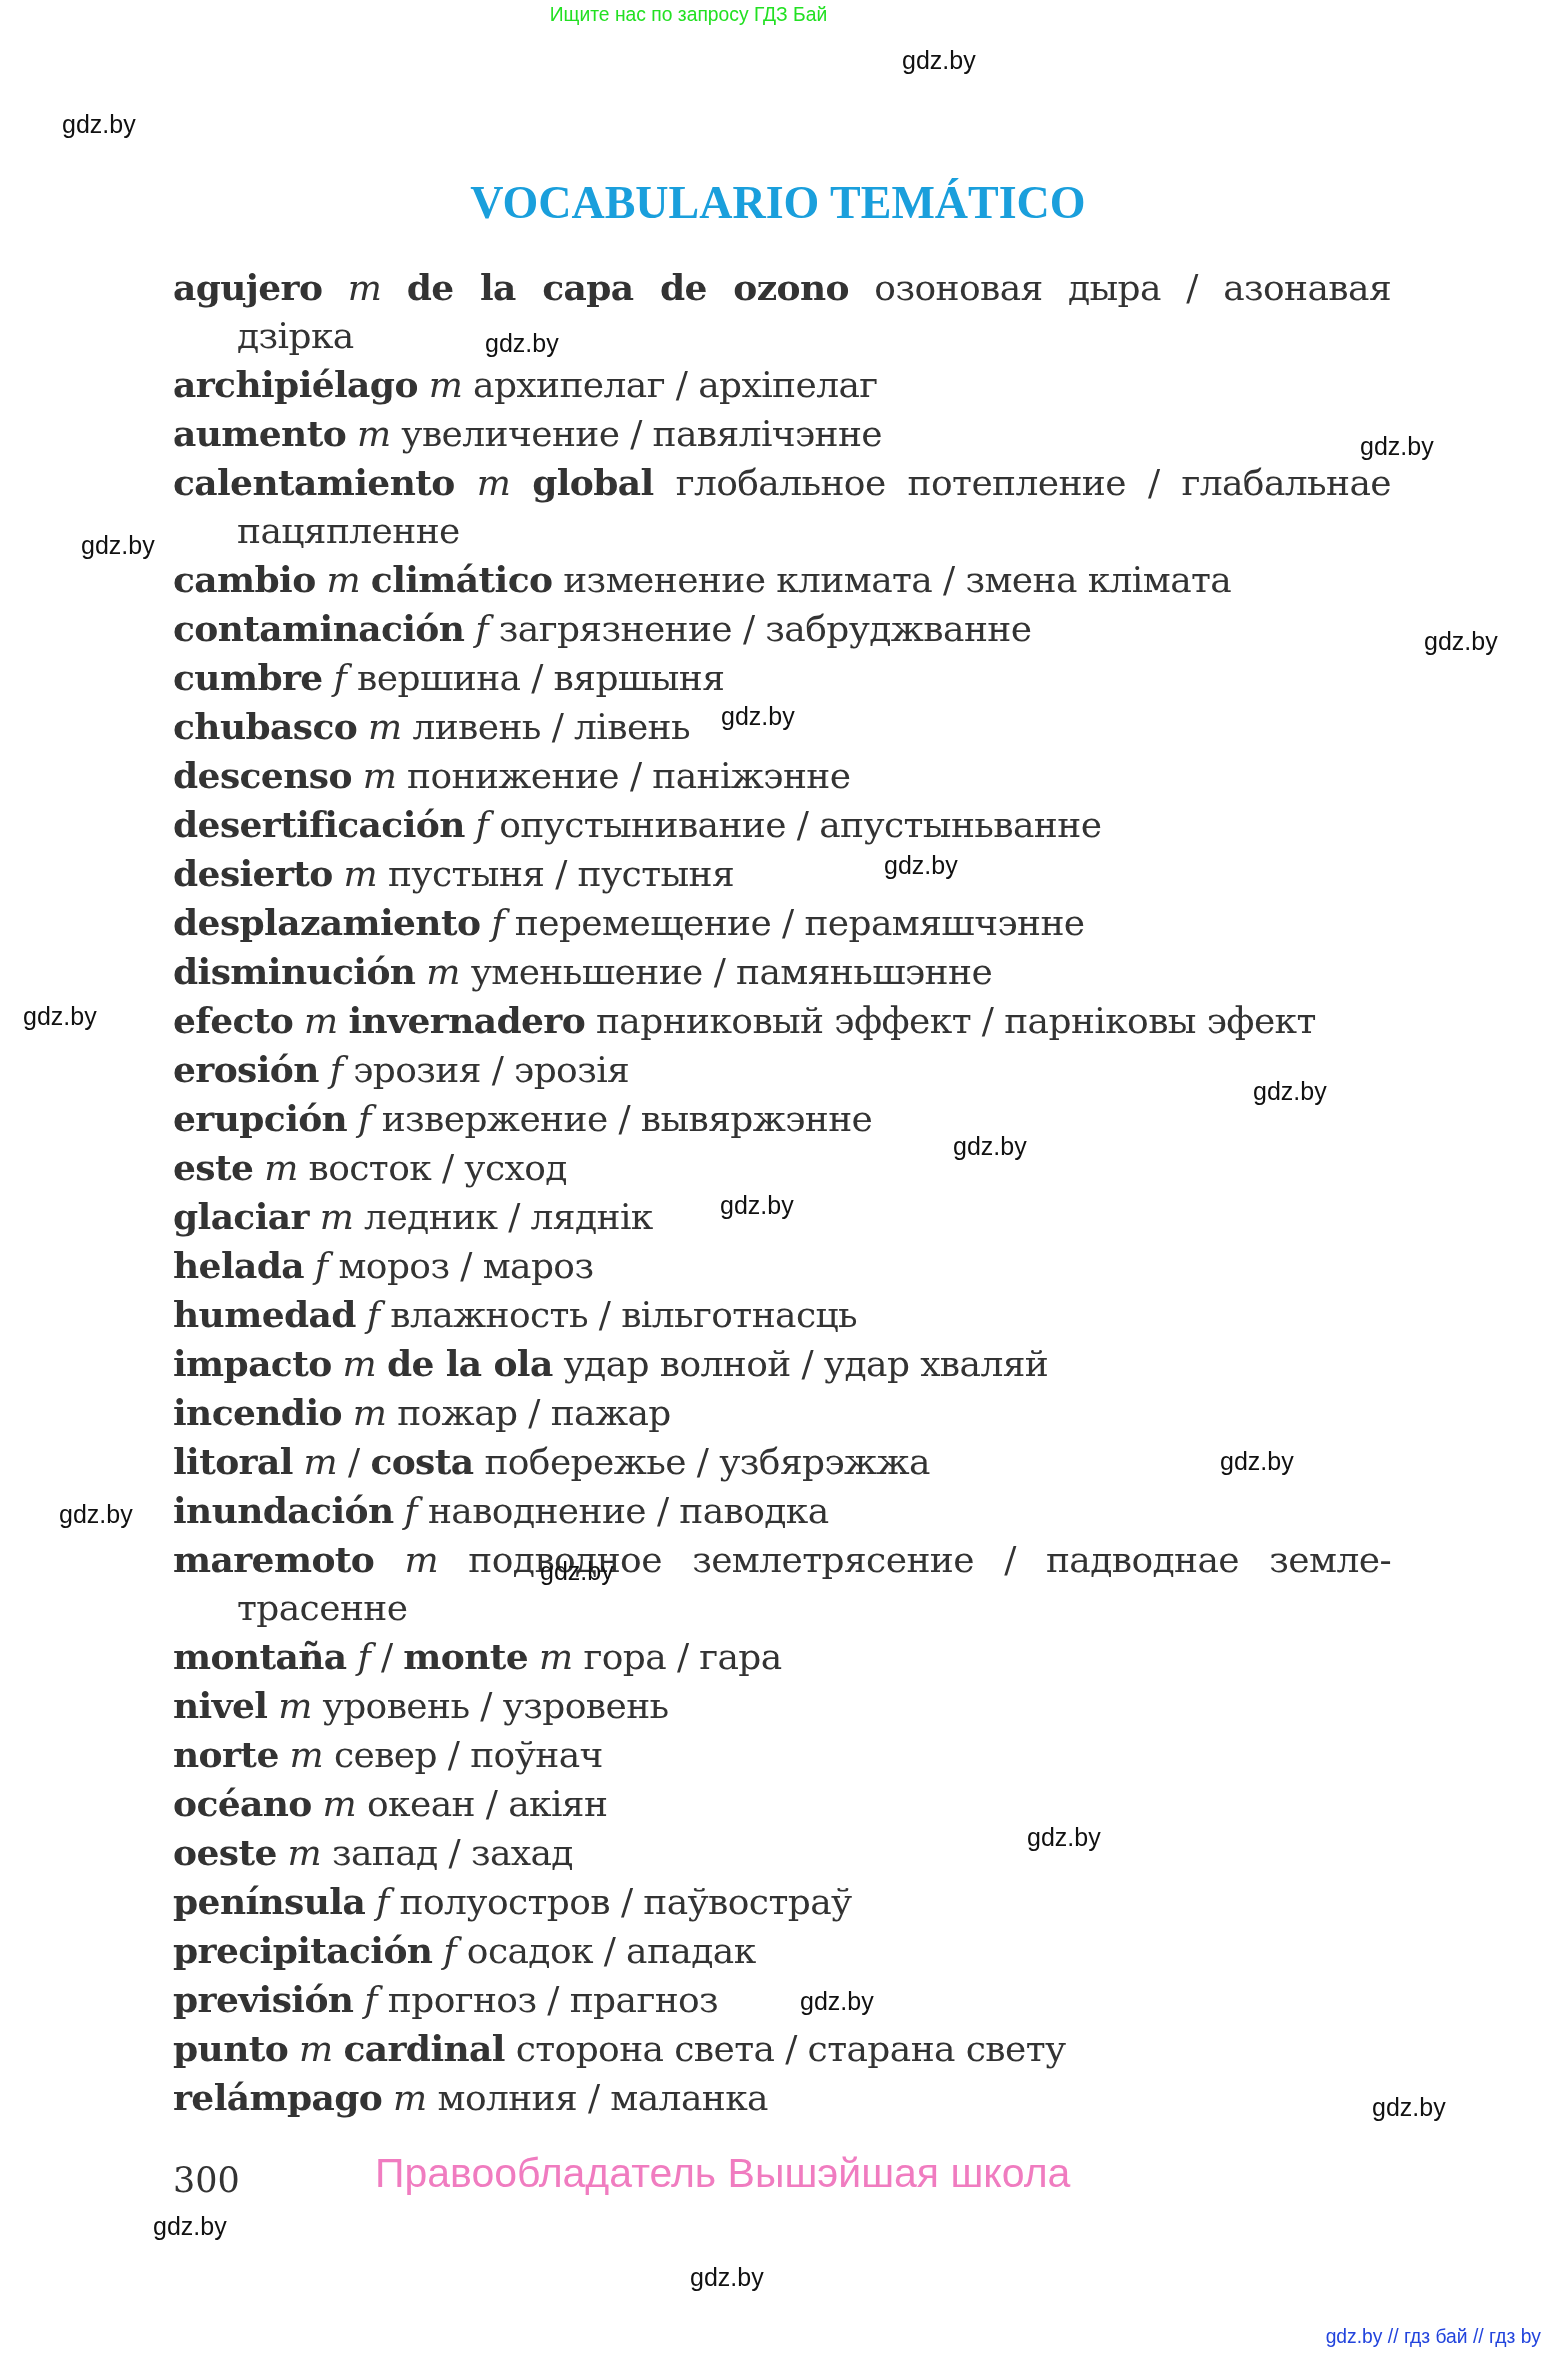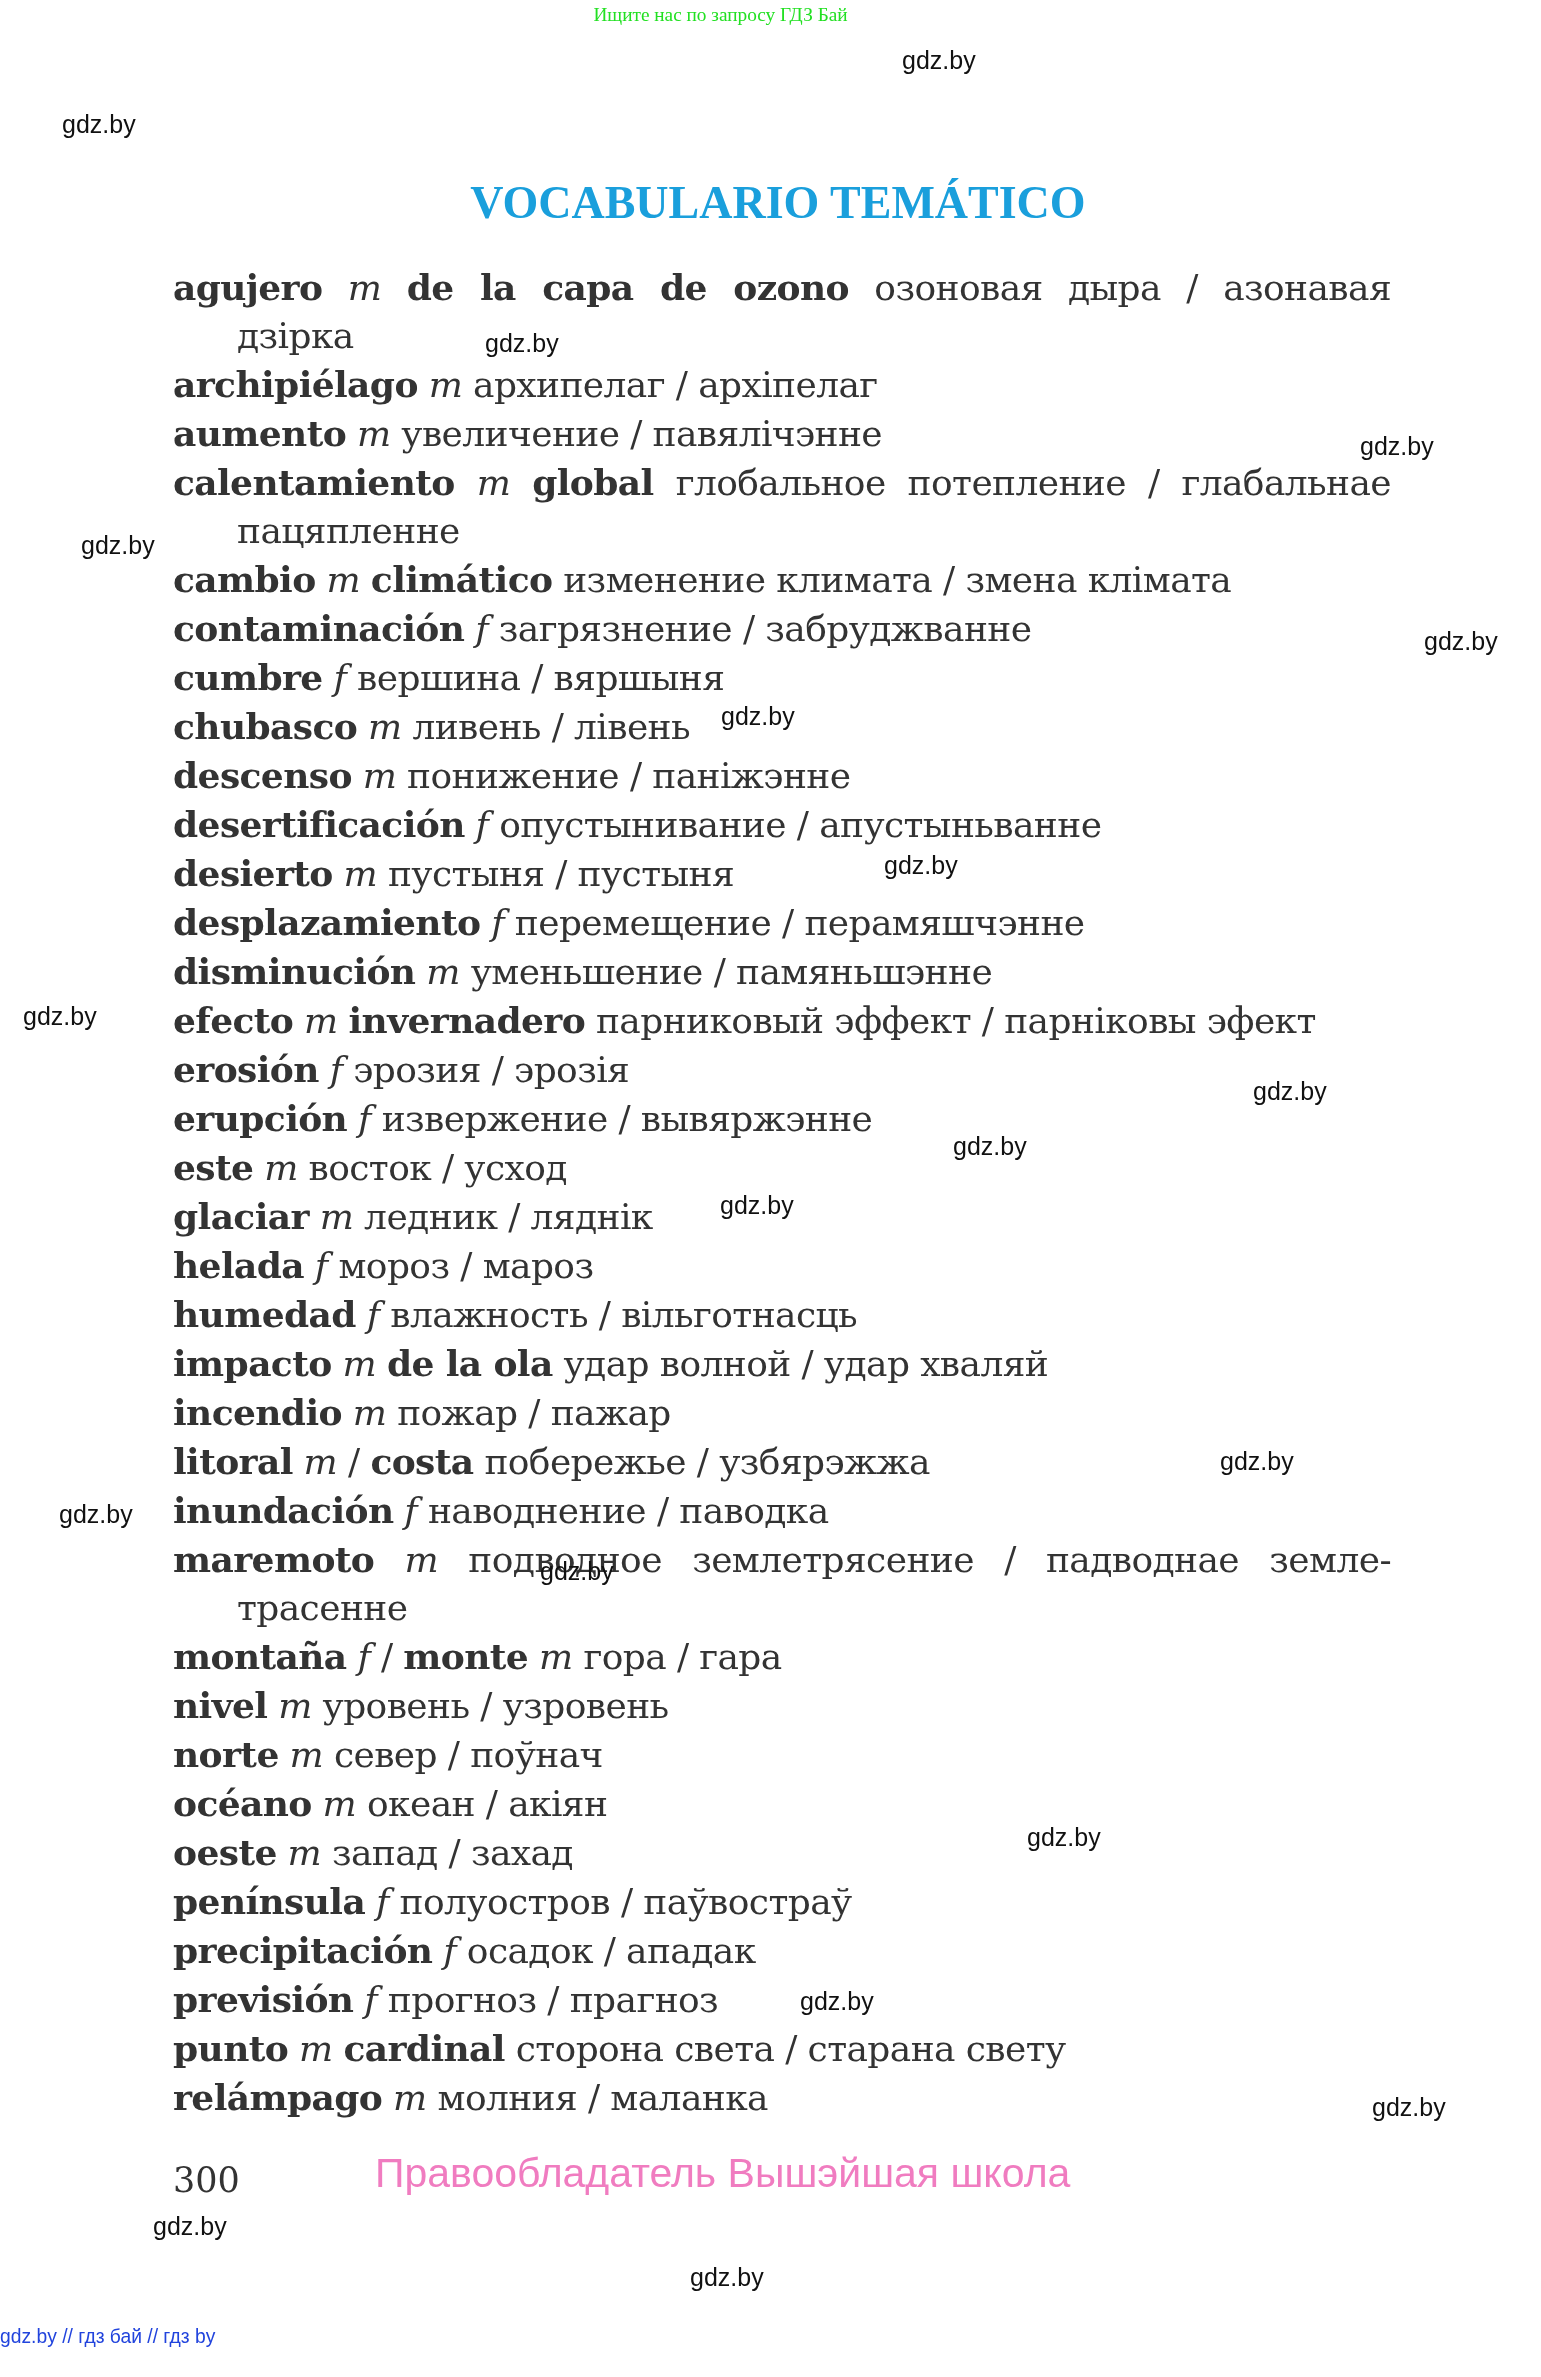--- a/index.html
+++ b/index.html
@@ -1,32 +1,32 @@
 <!DOCTYPE html>
 <html style="font-size:14.7px"><head>
 <meta charset="utf-8">
 <style>
   html, body { margin: 0; padding: 0; background: #ffffff; }
   body { width: 1541px; height: 2377px; position: relative; overflow: hidden; }
   .top-banner { position: absolute; top: 3.7px; left: 0; width: 1377px; text-align: center;
-    font-family: Liberation Serif, serif; font-size: 19.3px; color: #22e022; margin-left: 32px; }
+    font-family: Liberation Sans, sans-serif; font-size: 19.3px; color: #22e022; }
   .wm { position: absolute; font-family: "Liberation Sans", sans-serif; font-size: 25px; color: #111; white-space: nowrap; }
   .title { position: absolute; top: 176px; left: 0; width: 1541px; padding-left: 7.4px; text-align: center;
     font-family: "Liberation Serif", serif; font-weight: bold; font-size: 46px; color: #1a9fdc; letter-spacing: 0px; }
   .entries { position: absolute; top: 263px; left: 173px; width: 1218px; }
   .entry { font-family: "DejaVu Serif", serif; font-size: 36px; line-height: 48px; color: #333333;
     white-space: nowrap; letter-spacing: -0.6px; }
   .entry.wrap { white-space: normal; text-align: justify; text-align-last: justify; }
   .entry .b { font-weight: bold; }
   .entry .g { font-style: italic; }
   .entry .cont { display: block; padding-left: 64px; text-align: left; text-align-last: left; }
   .page-num { position: absolute; top: 2160px; left: 173px; font-family: "DejaVu Serif", serif; font-size: 35px; color: #333; }
   .copyright { position: absolute; top: 2150px; left: 375px; font-family: "Liberation Sans", sans-serif;
     font-size: 41px; color: #f07cc0; white-space: nowrap; }
-  .bottom-links { position: absolute; top: 2326px; left: 0; width: 1541px; text-align: left;
+  .bottom-links { position: absolute; top: 2326px; left: 0; width: 1541px; text-align: right;
     font-family: "Liberation Sans", sans-serif; font-size: 19.3px; color: #2244dd; }
 </style>
 </head>
 <body>
 
 <div class="top-banner" style="color: rgb(34, 224, 34);">Ищите нас по запросу ГДЗ Бай</div>
 
 <div class="title" style="color: rgb(26, 159, 220);">VOCABULARIO TEMÁTICO</div>
 
 <div class="entries" id="entries">

